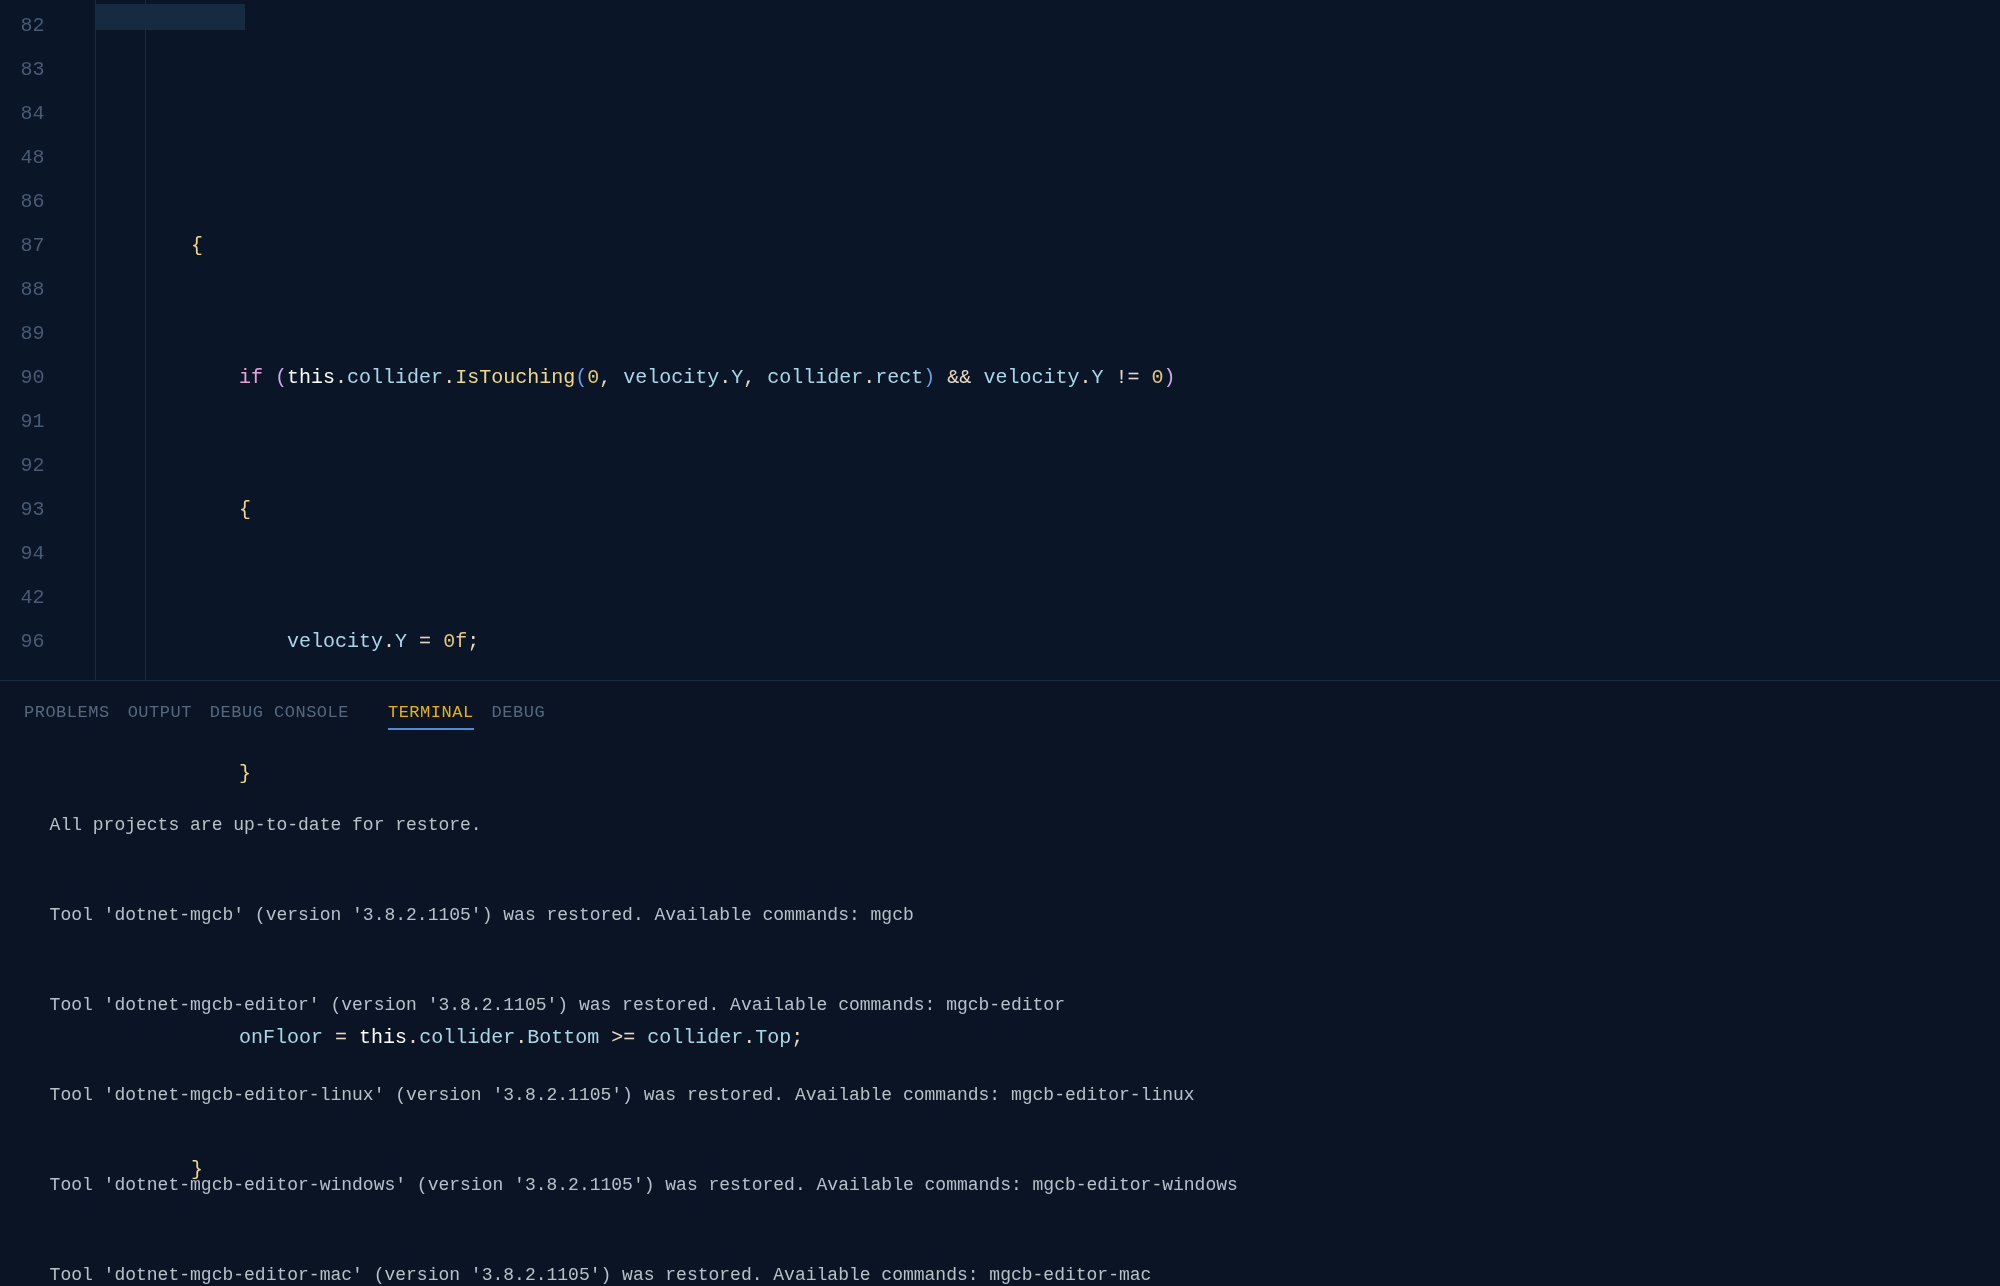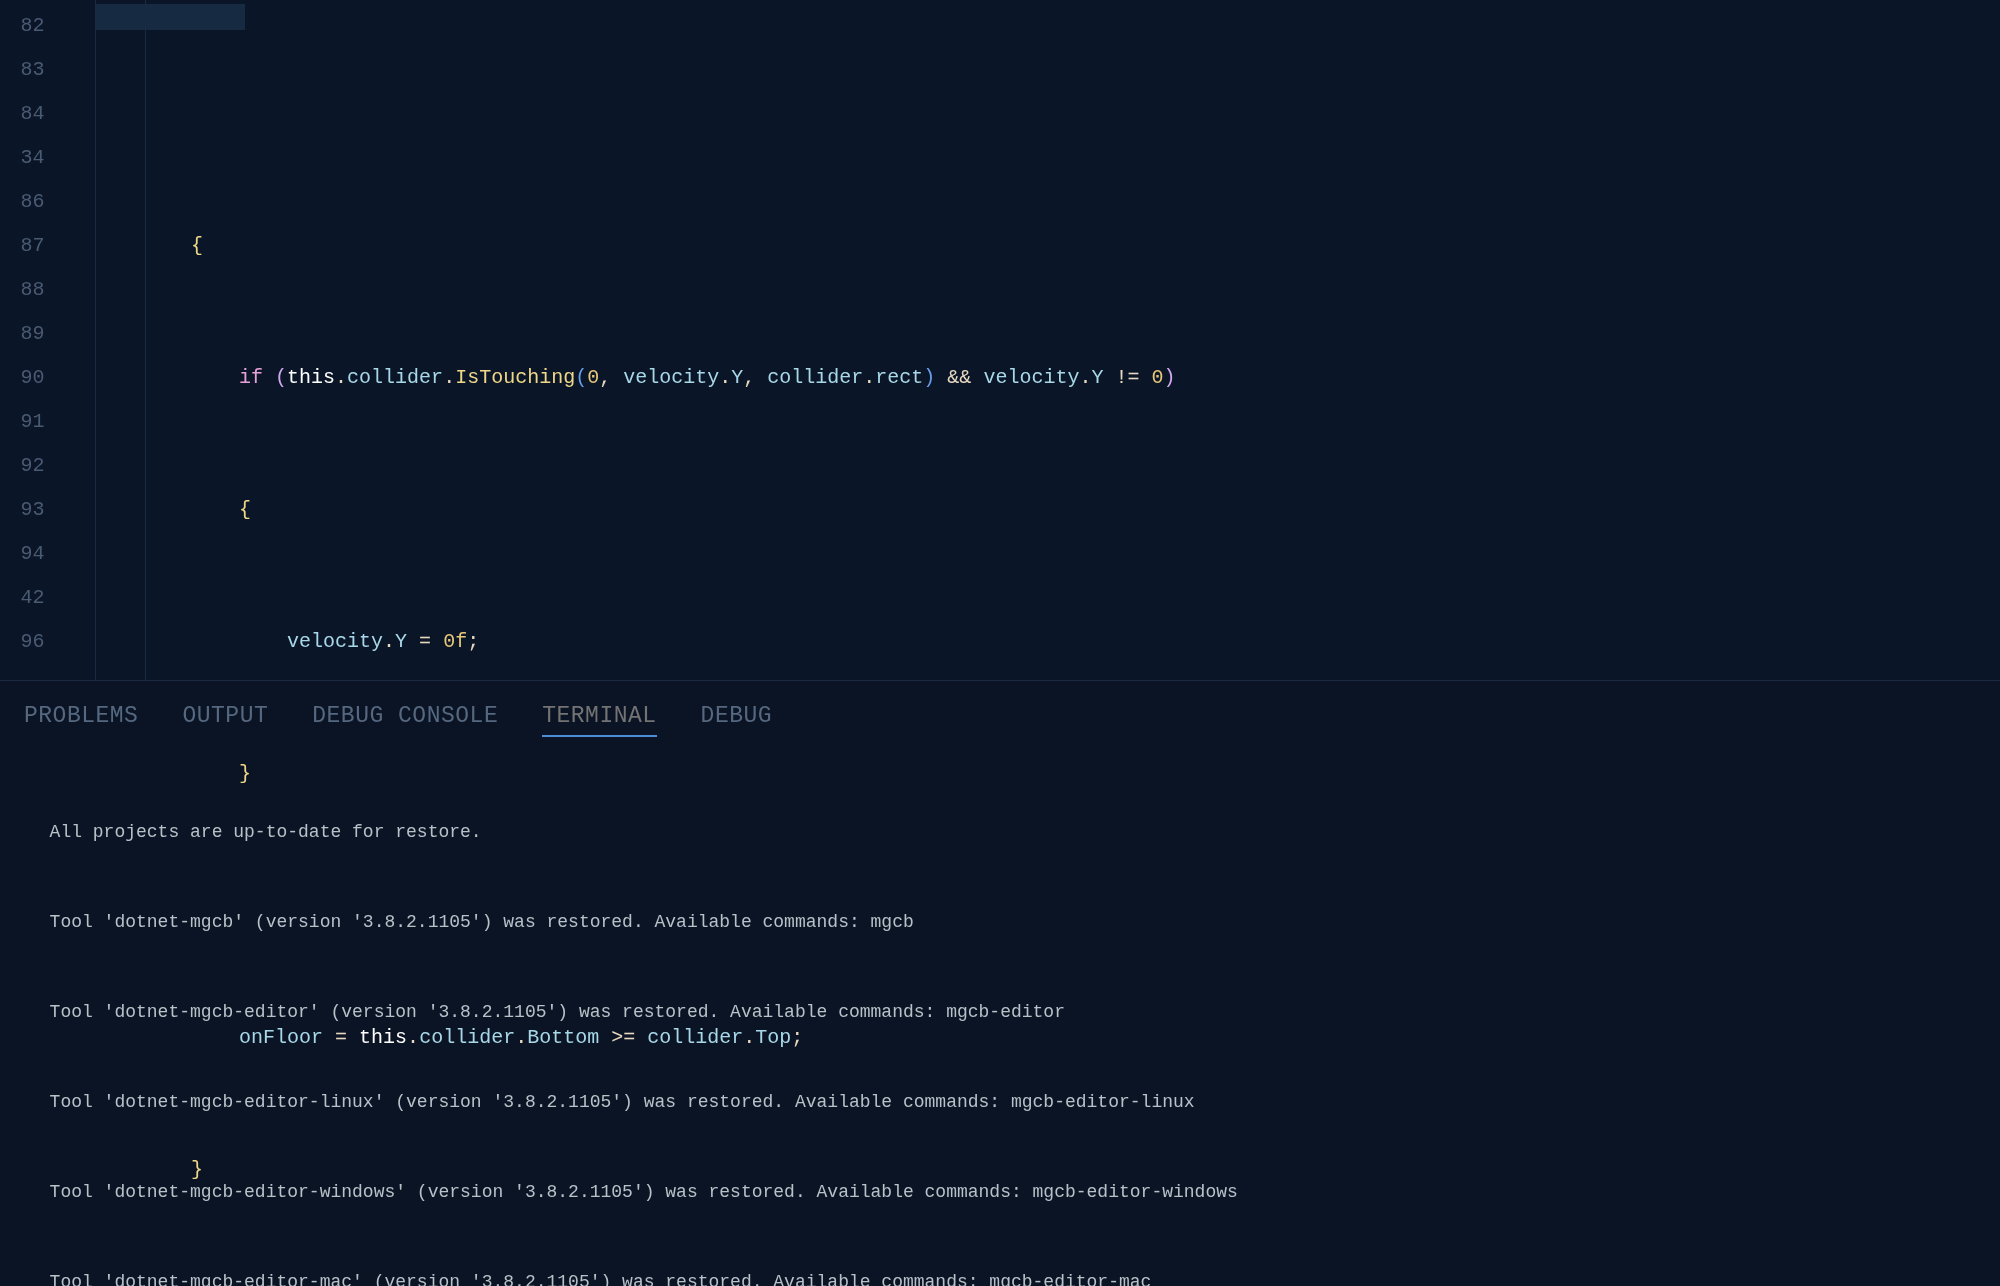--- a/index.html
+++ b/index.html
@@ -67,54 +67,55 @@
   .panel-divider {
     height: 1px;
     background: #1a2a42;
   }
   .bottom-panel {
     background: #0a1424;
     height: 605px;
   }
   .panel-tabs {
     display: flex;
-    gap: 44px;
+    gap: 18px;
     padding: 22px 24px 12px 24px;
-    font-size: 23px;
+    font-size: 17px;
     letter-spacing: 0.5px;
     color: #556880;
   }
   .panel-tab {
     cursor: pointer;
     padding-bottom: 6px;
   }
   .panel-tab.active {
-    color: #737373;
+    color: #eab308;
     border-bottom: 2px solid #4a8dd8;
+    margin-left: 21px;
   }
   .terminal-content {
     padding: 8px 28px;
     font-size: 18px;
     line-height: 30px;
     color: #b8c0c8;
     white-space: pre;
   }
   .terminal-line {
     white-space: pre;
   }
 </style>
 </head>
 <body>
 
 <div class="editor-area">
   <div class="gutter">
     <div>82</div>
     <div>83</div>
     <div>84</div>
-    <div>34</div>
+    <div>48</div>
     <div>86</div>
     <div>87</div>
     <div>88</div>
     <div>89</div>
     <div>90</div>
     <div>91</div>
     <div>92</div>
     <div>93</div>
     <div>94</div>
     <div>42</div>

